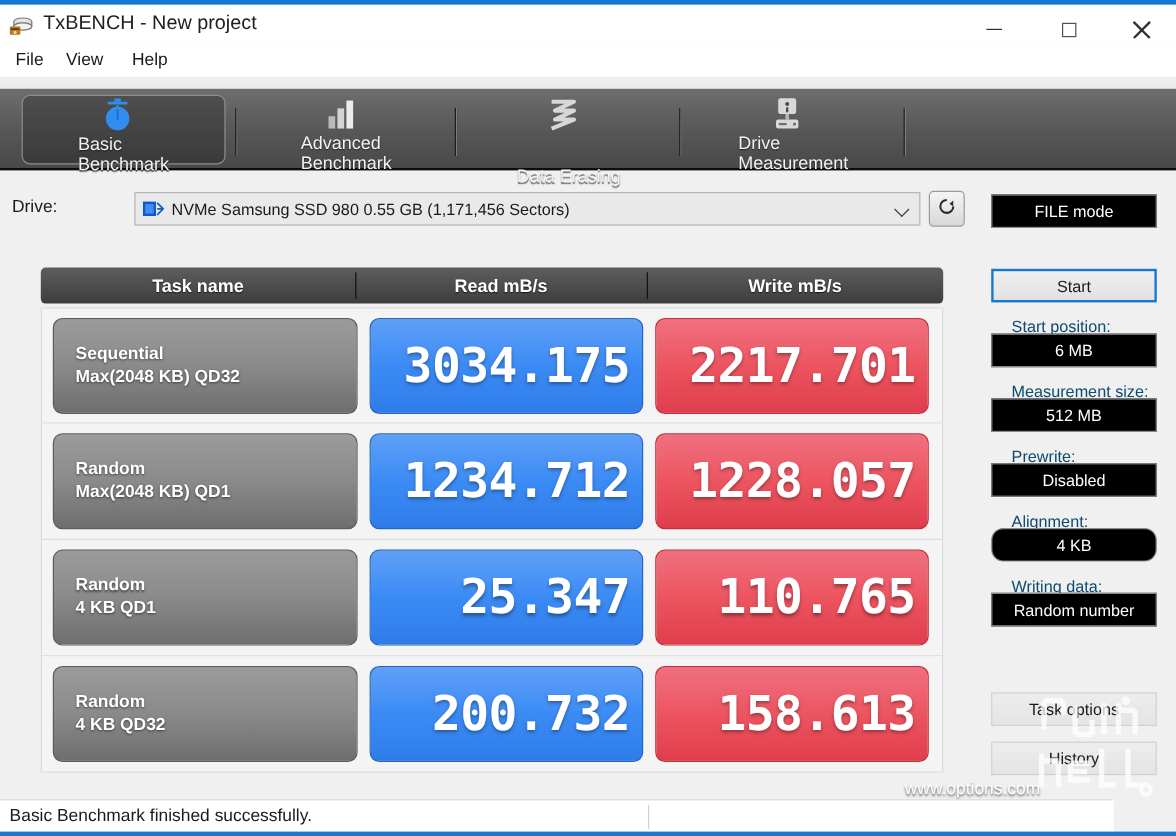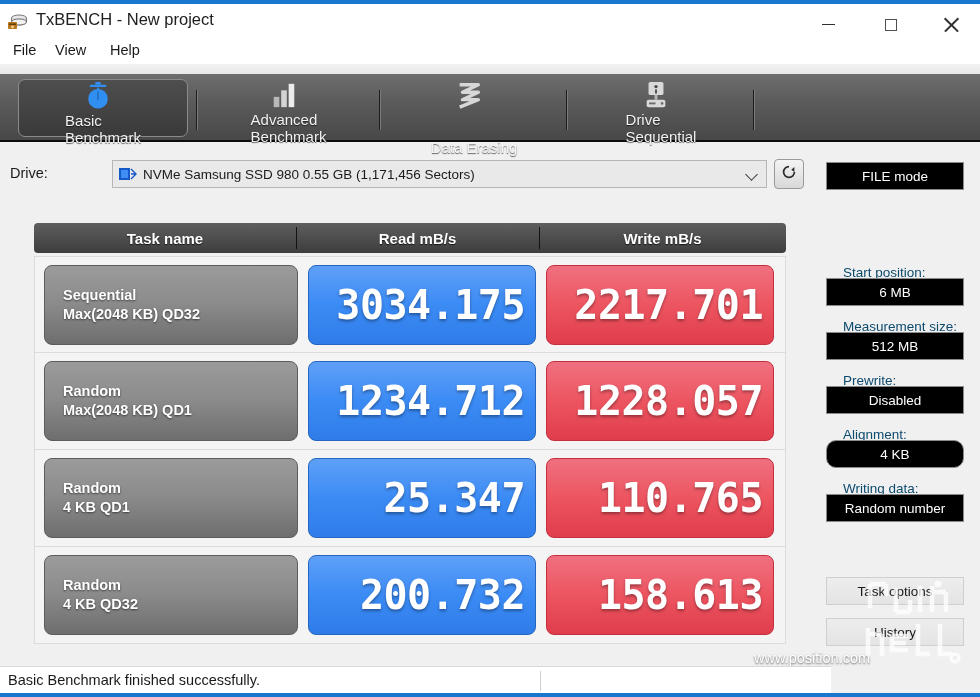--- a/index.html
+++ b/index.html
@@ -283,21 +283,21 @@
     position: absolute; left: 754px; top: 650px;
     font-size: 14.5px;
     color: #ffffff;
     text-shadow: 0 1px 2px rgba(80,80,80,.9);
     pointer-events: none;
   }
 
   
   .statusbar {
     position: absolute; left: 0; top: 666px;
-    width: 831px; height: 31px;
+    width: 928px; height: 31px;
     background: #ffffff;
     border-top: 1px solid #d9d9d9;
   }
   .status-txt {
     position: absolute; left: 8px; top: 5px;
     font-size: 14.5px; color: #1a1a1a;
   }
   .status-sep {
     position: absolute; left: 540px; top: 4px;
     width: 1px; height: 20px; background: #d0d0d0;
@@ -395,21 +395,21 @@
           <rect x="7" y="2" width="16" height="14" rx="2" fill="#d9d9d9"></rect>
           <circle cx="15" cy="7" r="1.8" fill="#4a4a4a"></circle>
           <rect x="14" y="10" width="2" height="4.5" fill="#4a4a4a"></rect>
           <rect x="13.4" y="16" width="3.2" height="5" fill="#b5b5b5"></rect>
           <rect x="5" y="21" width="20" height="8" rx="2" fill="#d9d9d9"></rect>
           <rect x="7.5" y="24" width="7" height="2" fill="#6e6e6e"></rect>
           <circle cx="21.5" cy="25" r="1.4" fill="#6e6e6e"></circle>
         </svg>
       </span>
       <span class="tab-label">Drive
-Sequential</span>
+Measurement</span>
     </div>
 
     <div class="tab-sep" style="left:753px;"></div>
   </div>
 
   <div class="drive-label">Drive:</div>
 
   <div class="drive-combo">
     <span class="drive-dev-icon">
       <svg viewBox="0 0 18 16" width="18" height="16">
@@ -472,20 +472,21 @@
 4 KB QD32</span>
       </div>
       <div class="cell-val cell-read">200.732</div>
       <div class="cell-val cell-write">158.613</div>
     </div>
 
   </div>
 
   <div class="dark-field pos-file-mode">FILE mode</div>
 
+  <div class="start-btn pos-start">Start</div>
 
   <div class="side-label pos-sp-lab">Start position:</div>
   <div class="dark-field pos-sp-val">6 MB</div>
 
   <div class="side-label pos-ms-lab">Measurement size:</div>
   <div class="dark-field pos-ms-val">512 MB</div>
 
   <div class="side-label pos-pw-lab">Prewrite:</div>
   <div class="dark-field pos-pw-val">Disabled</div>
 
@@ -507,21 +508,21 @@
         <path d="M80 8 V34 M80 14 H94 M94 14 V34"></path>
         <circle cx="86" cy="6" r="3.6" fill="#ffffff" stroke="none"></circle>
         <path d="M16 50 V78 M16 56 H30 M30 56 V78"></path>
         <path d="M40 58 H56 M40 58 V72 H56 M40 65 H54"></path>
         <path d="M66 46 V76 H78"></path>
         <path d="M88 46 V76 H100"></path>
         <circle cx="103" cy="80" r="4" fill="none" stroke="#ffffff" stroke-width="3.4"></circle>
       </g>
     </svg>
   </span>
-  <div class="wm-url">www.position.com</div>
+  <div class="wm-url">www.options.com</div>
 
   <div class="statusbar">
     <div class="status-txt">Basic Benchmark finished successfully.</div>
     <div class="status-sep"></div>
   </div>
   <div class="accent-bottom"></div>
 
 </div>
 
 </body></html>

